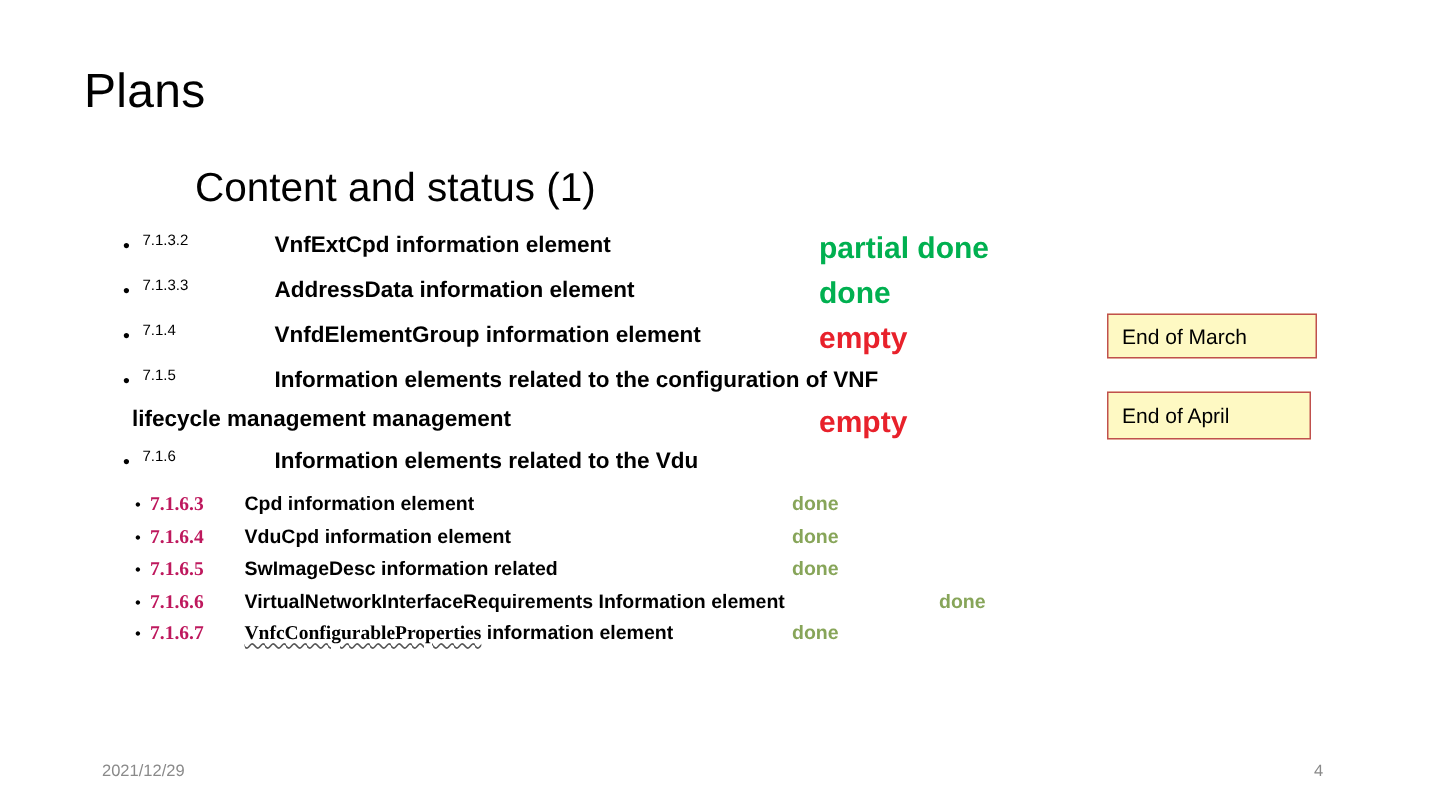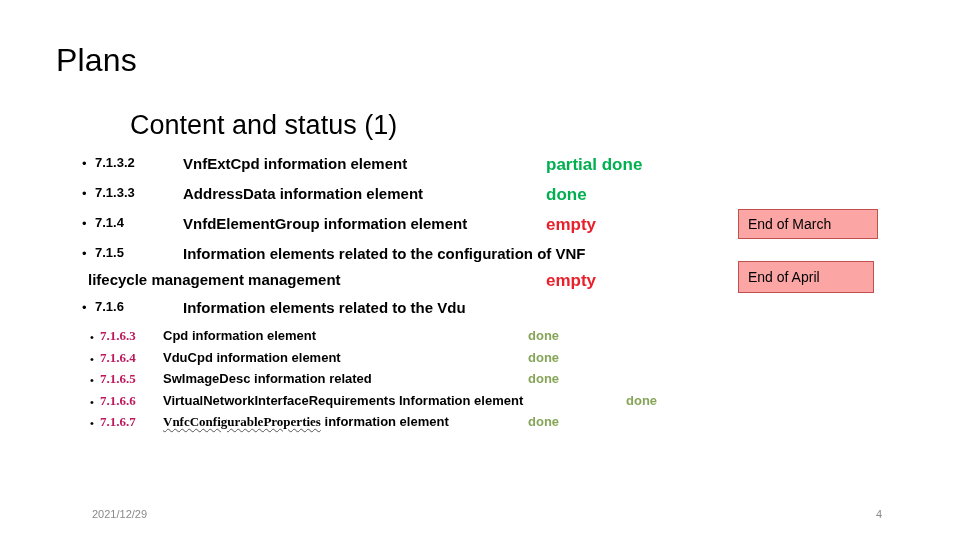--- a/index.html
+++ b/index.html
@@ -71,43 +71,43 @@
   }
   .l1-line {
     position: relative;
     height: 26px;
     white-space: nowrap;
   }
   .l1-num {
     position: absolute;
     left: 17px;
     top: 3px;
-    font-size: 13px;
-    font-weight: bold;
+    font-size: 10px;
+    font-weight: normal;
     color: #000000;
   }
   .l1-text {
     position: absolute;
     left: 105px;
     top: 3px;
     font-size: 15px;
     font-weight: bold;
     color: #000000;
   }
   .l1-text.wrapped {
     position: static;
     display: block;
     padding-left: 10px;
     padding-top: 3px;
   }
   .l1-status {
     position: absolute;
     left: 468px;
     top: 3px;
-    font-size: 17px;
+    font-size: 20px;
     font-weight: bold;
     text-align: center;
   }
   .l1-status.wrap-status {
     left: 468px;
     top: 3px;
   }
 
   .l1-wrapline {
     position: relative;
@@ -171,21 +171,21 @@
     text-decoration-color: #555555;
     text-decoration-thickness: 1px;
     text-underline-offset: 2px;
     font-family: Liberation Serif, serif;
   }
 
   
   .callout {
     position: absolute;
     border: 1.5px solid #C0504D;
-    background: #fca5a5;
+    background: #fef9c3;
     box-sizing: border-box;
     display: flex;
     align-items: center;
     font-size: 14px;
     color: #000000;
     padding-left: 9px;
   }
   #callout-march {
     left: 738px;
     top: 209px;
@@ -199,21 +199,20 @@
     height: 32px;
   }
 
   
   .footer-date {
     position: absolute;
     left: 68px;
     top: 508px;
     font-size: 11px;
     color: #8a8a8a;
-    margin-left: 24px;
   }
   .footer-page {
     position: absolute;
     left: 876px;
     top: 508px;
     font-size: 11px;
     color: #8a8a8a;
   }
 </style>
 </head>

